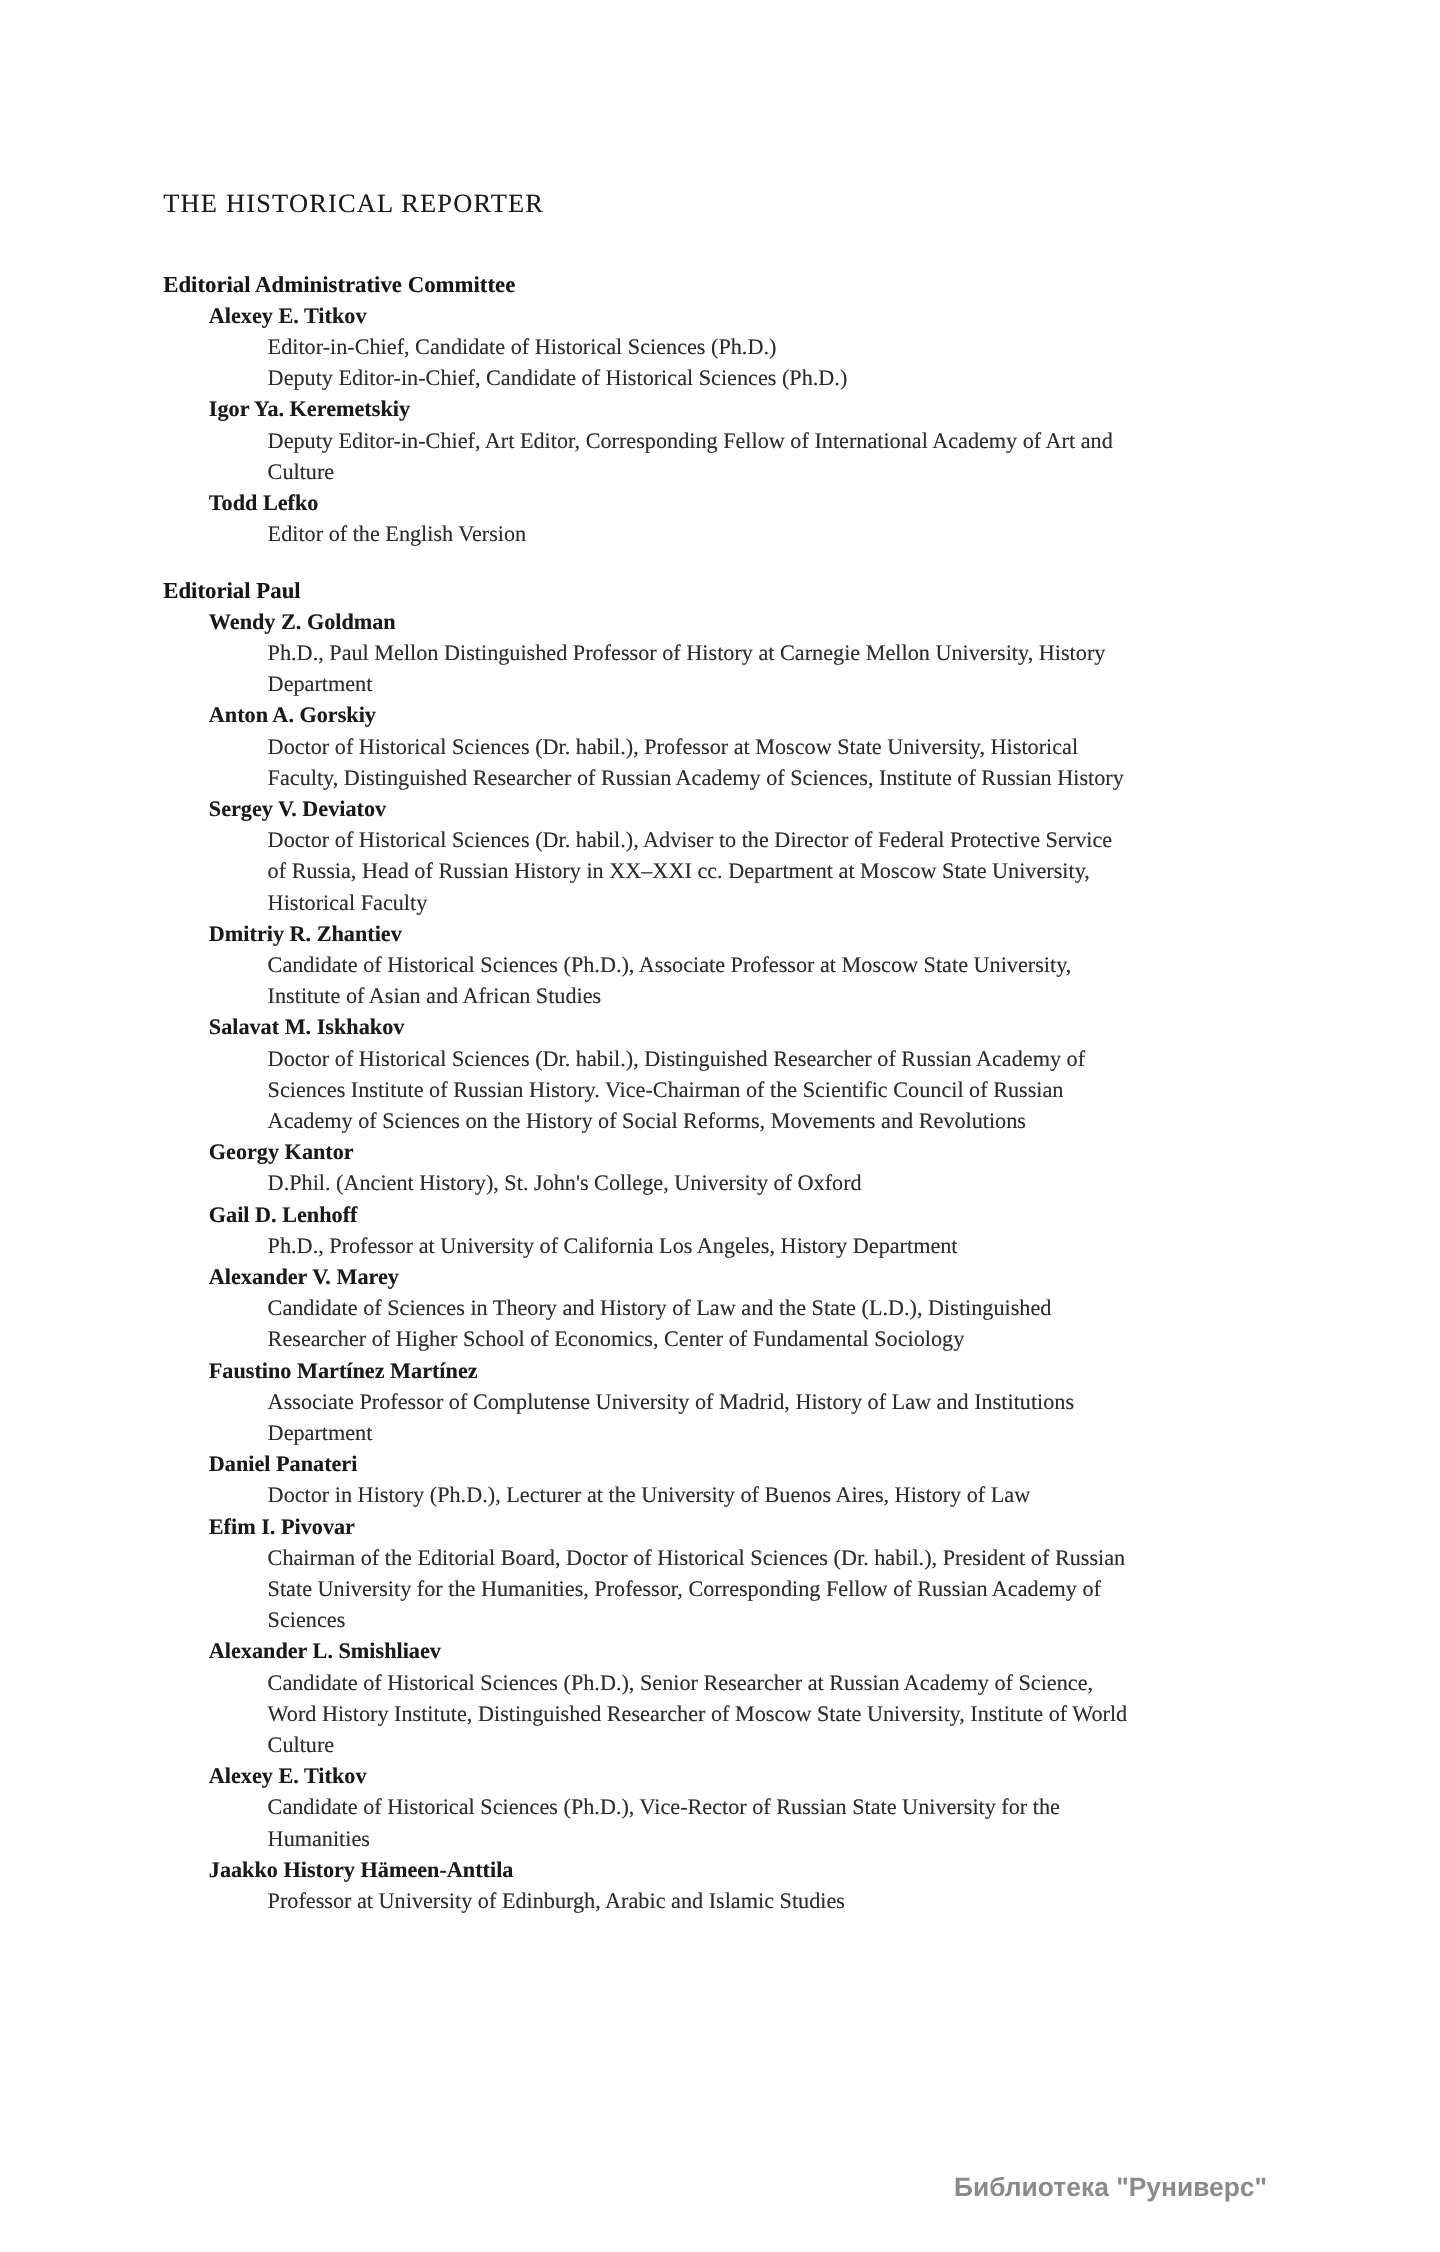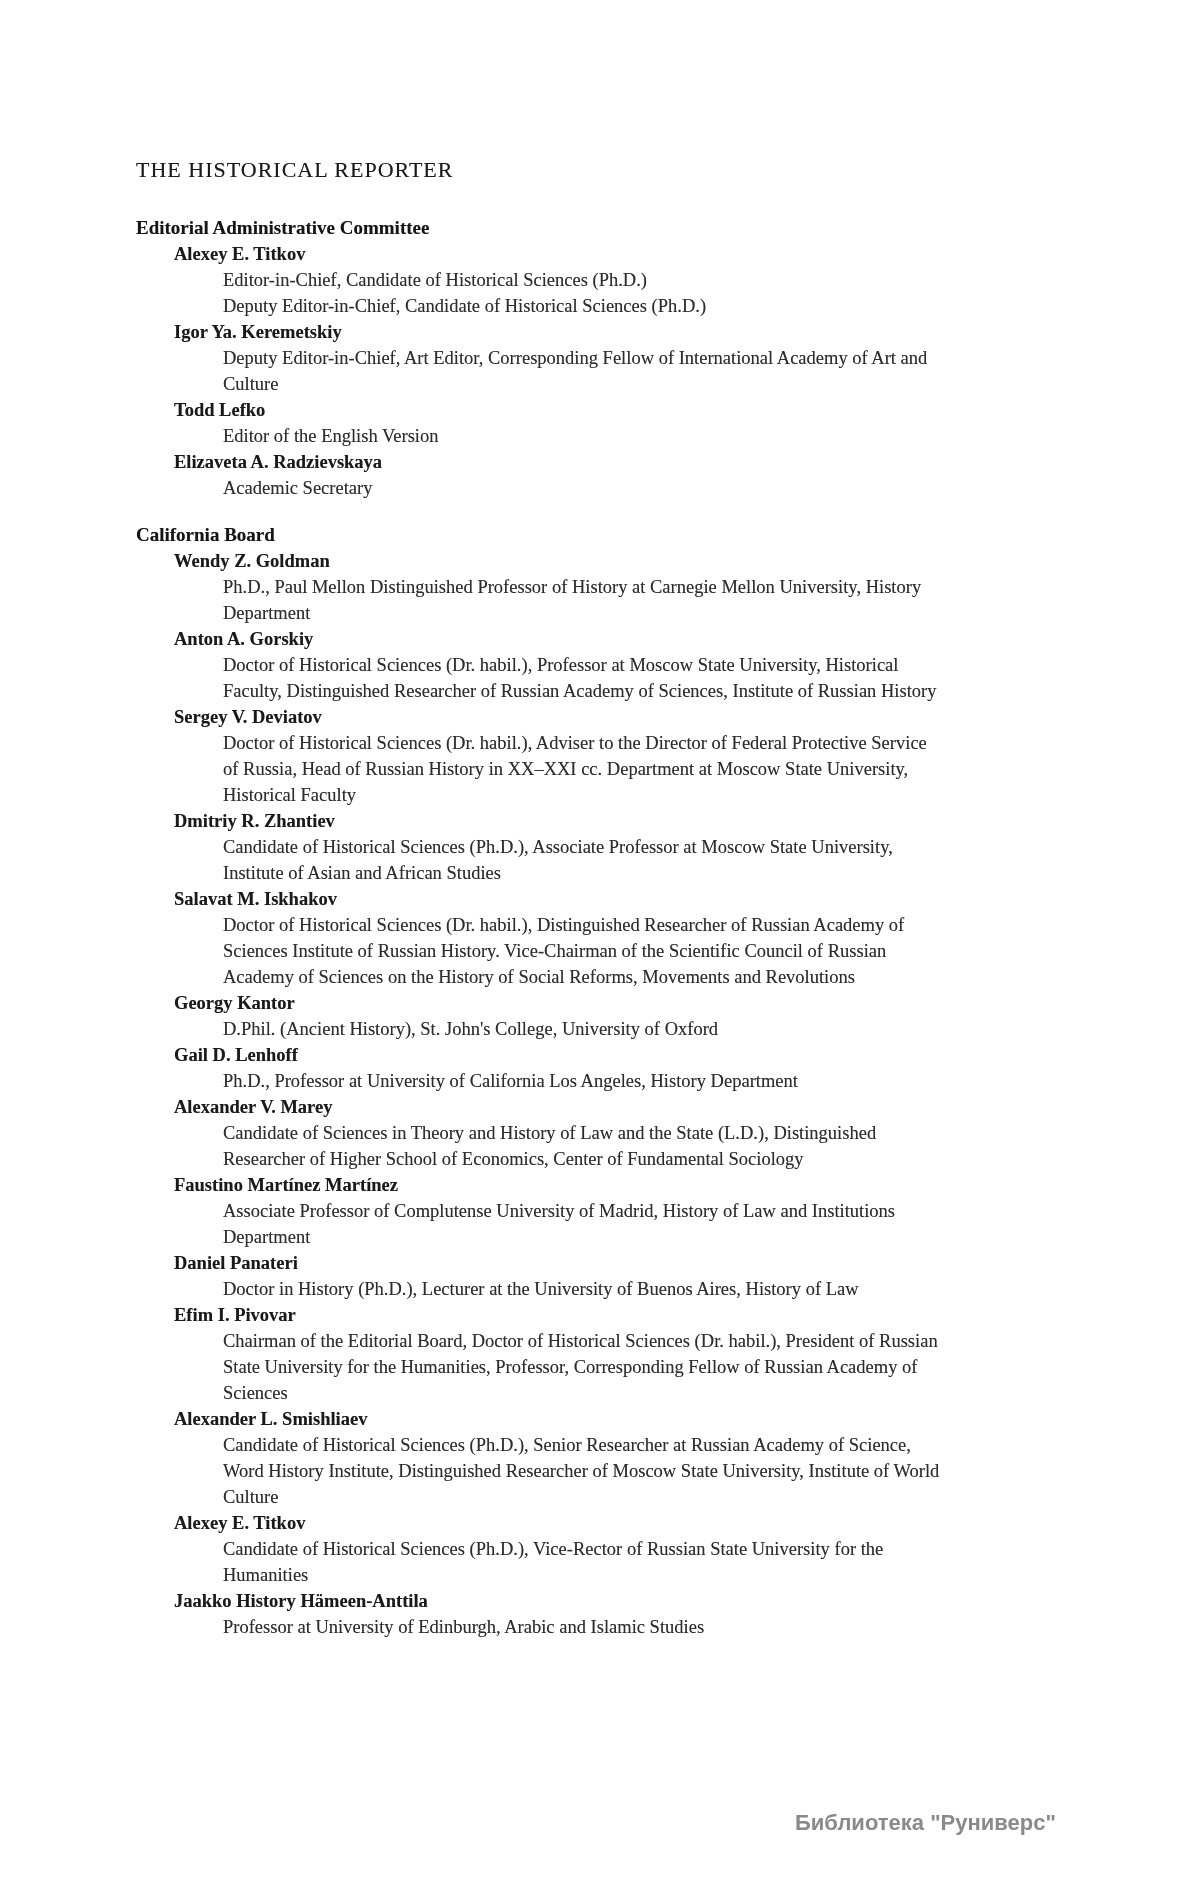--- a/index.html
+++ b/index.html
@@ -23,21 +23,21 @@
     top: 157px;
     width: 840px;
   }
   .doc-title {
     font-size: 22px;
     line-height: 26px;
     letter-spacing: 1px;
     color: #1a1a1a;
   }
   .sections {
-    margin-top: 32px;
+    margin-top: 42px;
   }
   .section + .section {
     margin-top: 21px;
   }
   .section-heading {
     font-weight: bold;
     font-size: 19px;
     line-height: 26px;
     color: #151515;
   }
@@ -83,27 +83,23 @@
             <div class="member-role">Deputy Editor-in-Chief, Candidate of Historical Sciences (Ph.D.)</div>
           </div>
           <div class="member-entry">
             <div class="member-name">Igor Ya. Keremetskiy</div>
             <div class="member-role">Deputy Editor-in-Chief, Art Editor, Corresponding Fellow of International Academy of Art and Culture</div>
           </div>
           <div class="member-entry">
             <div class="member-name">Todd Lefko</div>
             <div class="member-role">Editor of the English Version</div>
           </div>
-          <div class="member-entry">
-            <div class="member-name">Elizaveta A. Radzievskaya</div>
-            <div class="member-role">Academic Secretary</div>
-          </div>
         </div>
         <div class="section">
-          <div class="section-heading">California Board</div>
+          <div class="section-heading">Editorial Paul</div>
           <div class="member-entry">
             <div class="member-name">Wendy Z. Goldman</div>
             <div class="member-role">Ph.D., Paul Mellon Distinguished Professor of History at Carnegie Mellon University, History Department</div>
           </div>
           <div class="member-entry">
             <div class="member-name">Anton A. Gorskiy</div>
             <div class="member-role">Doctor of Historical Sciences (Dr. habil.), Professor at Moscow State University, Historical Faculty, Distinguished Researcher of Russian Academy of Sciences, Institute of Russian History</div>
           </div>
           <div class="member-entry">
             <div class="member-name">Sergey V. Deviatov</div>

